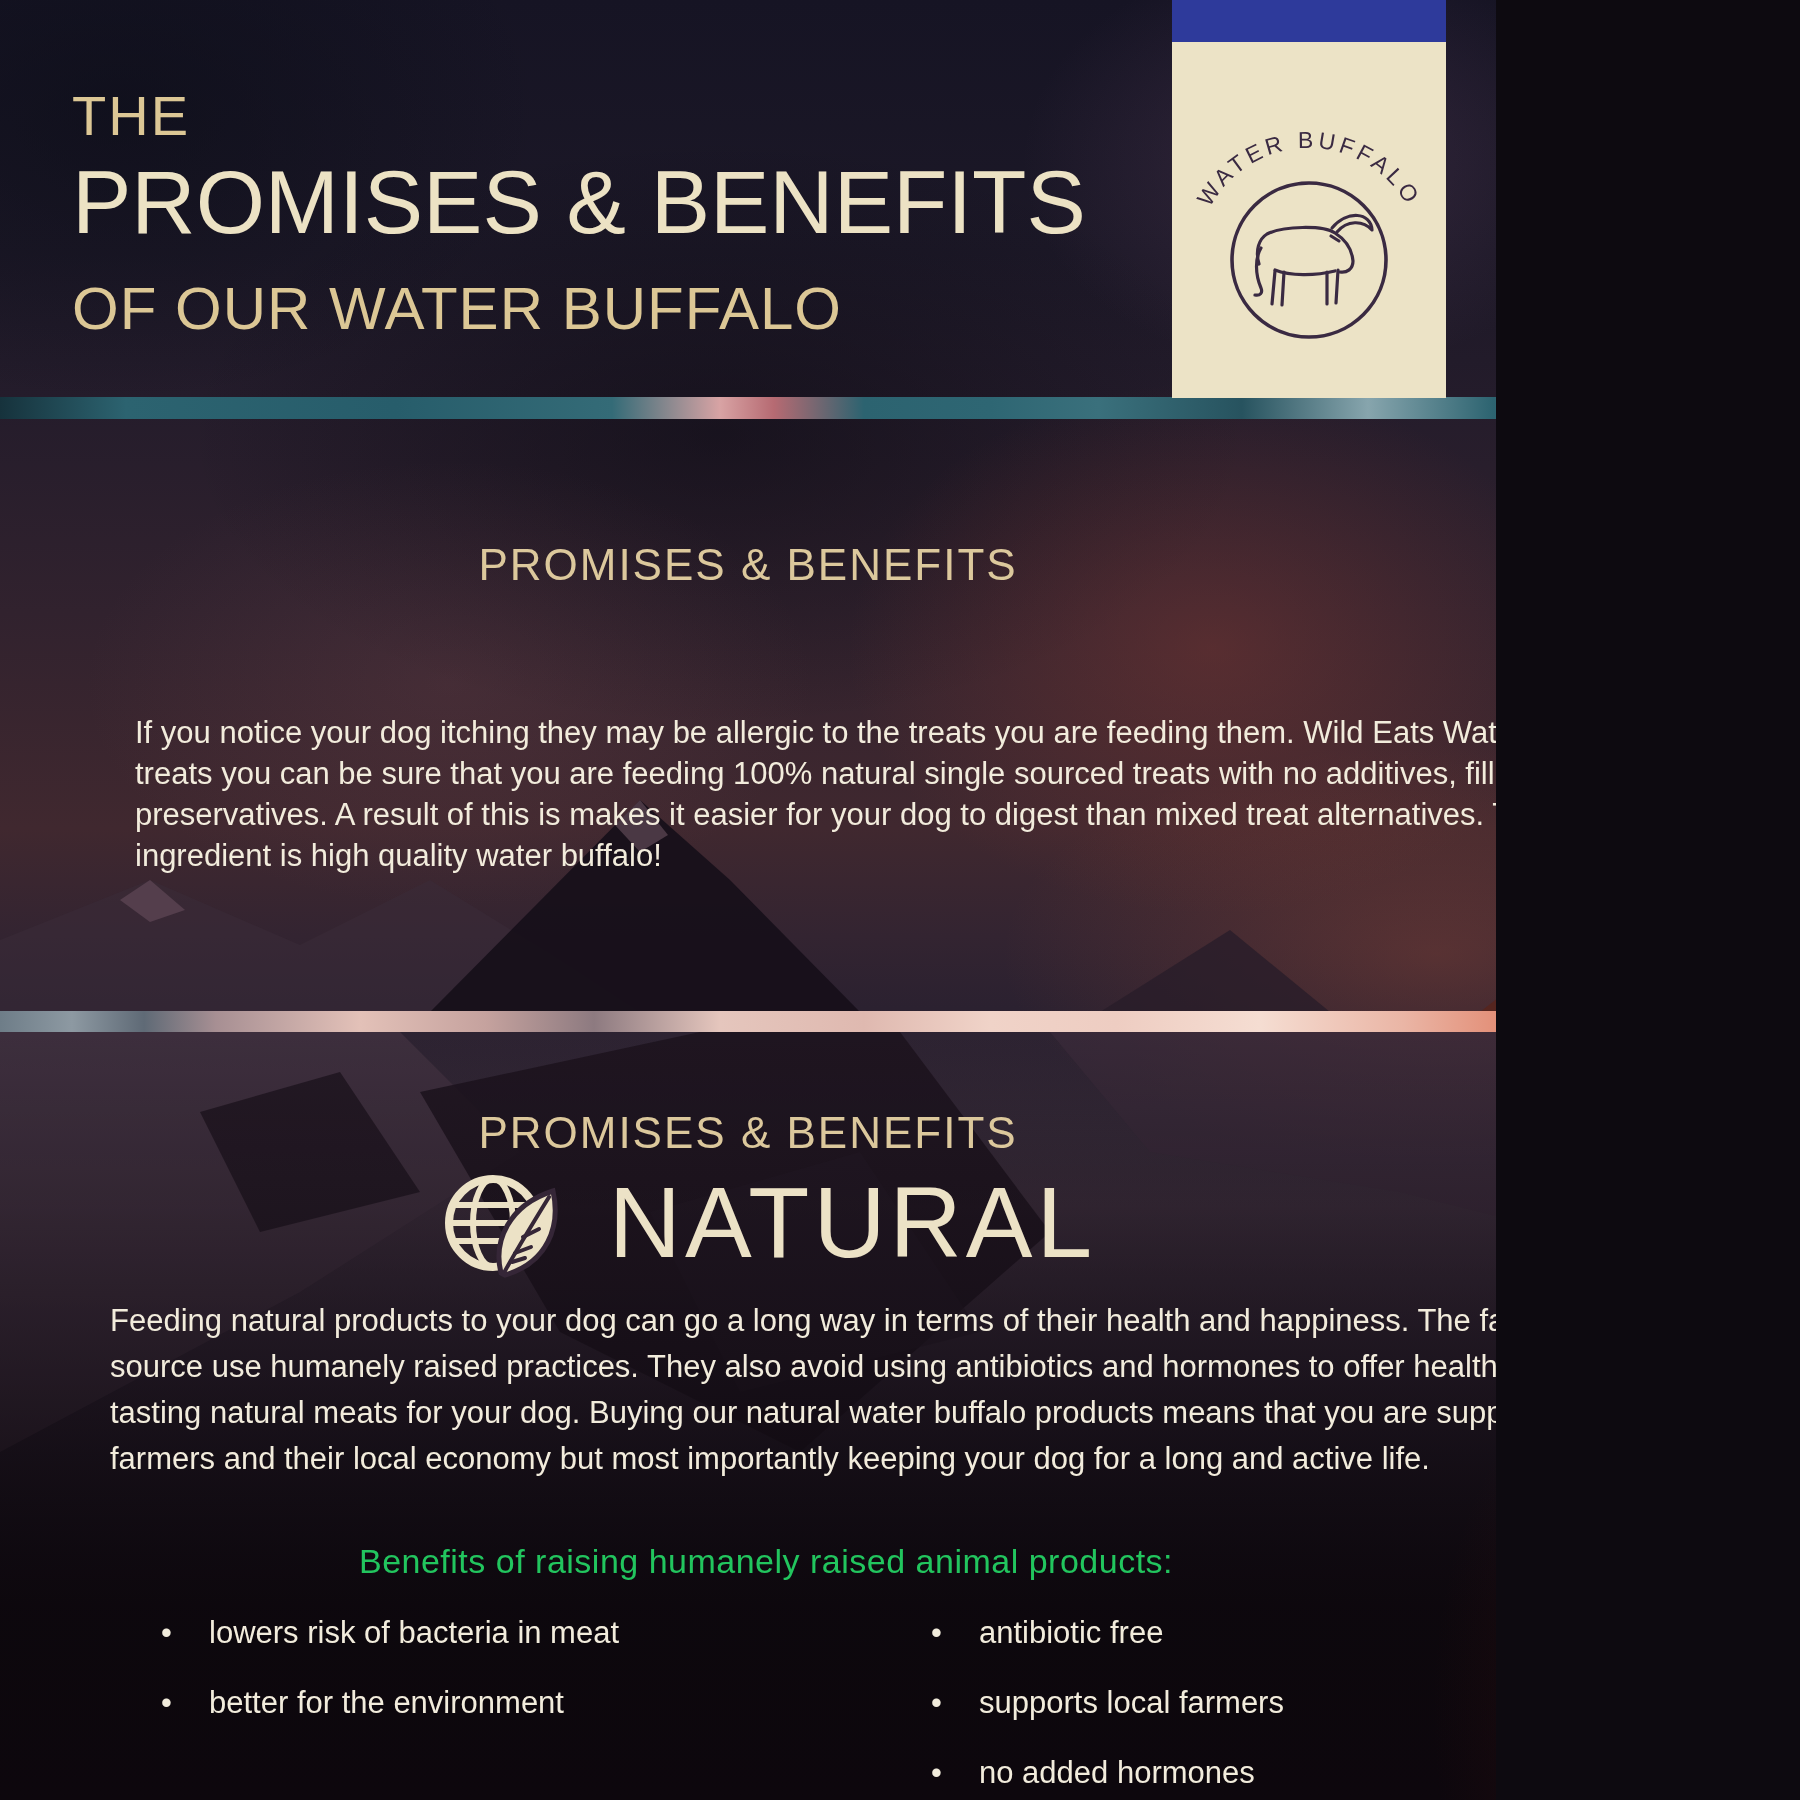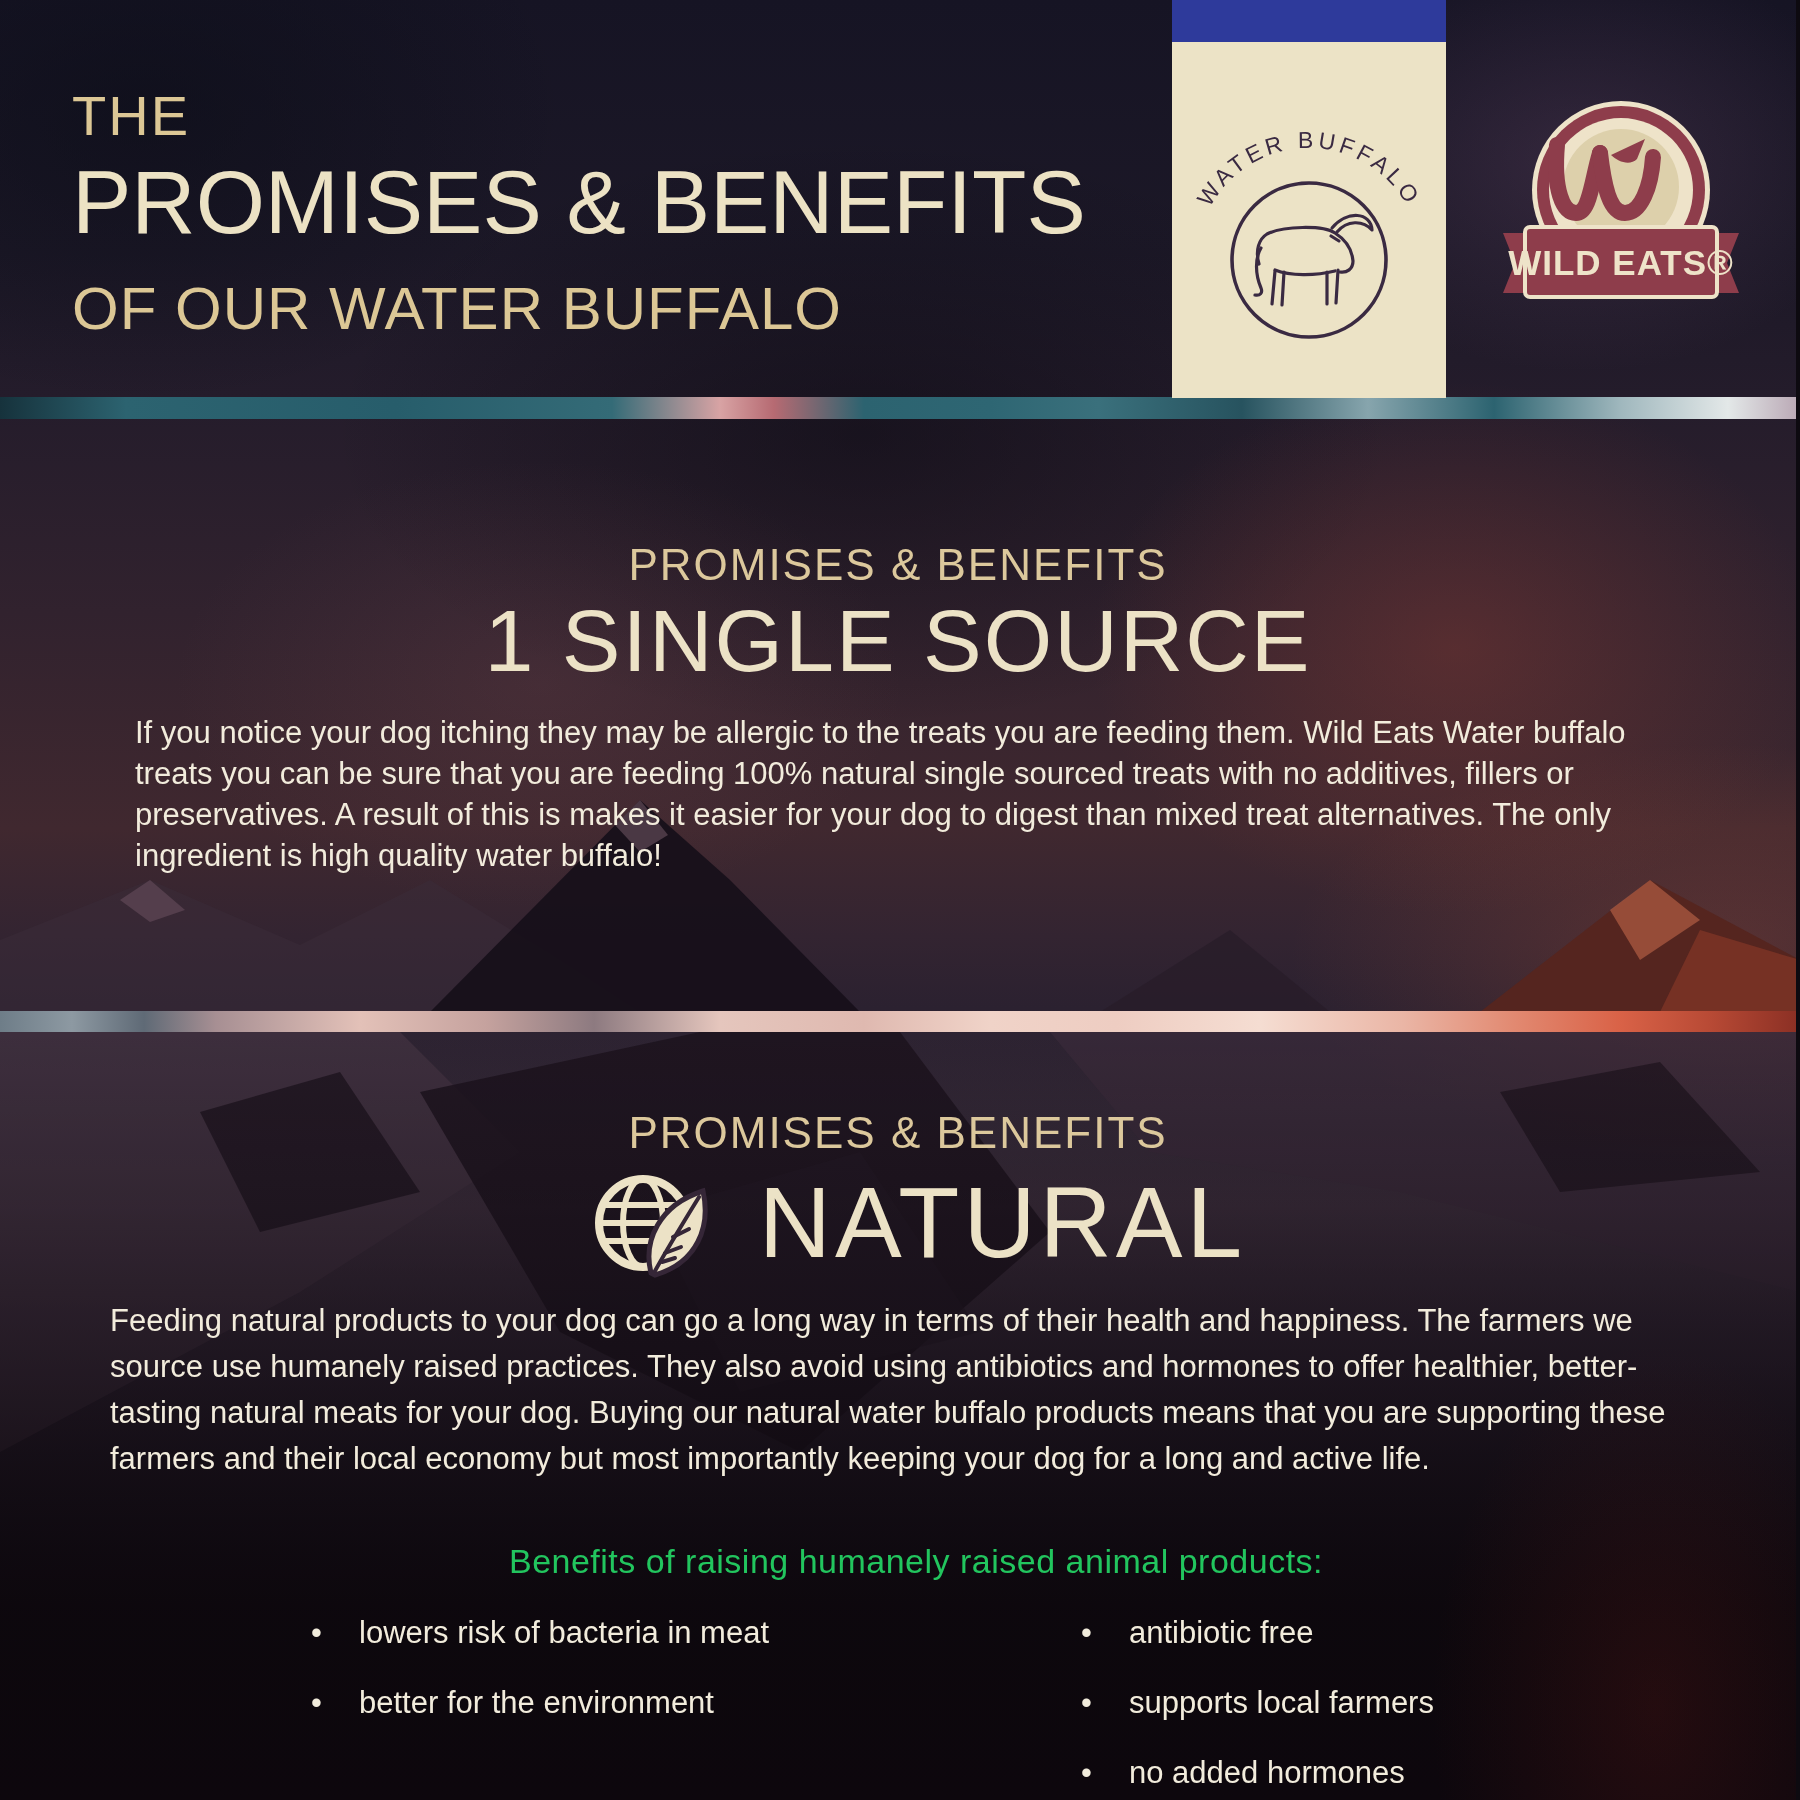--- a/index.html
+++ b/index.html
@@ -1,17 +1,17 @@
 <!DOCTYPE html>
 <html><head>
 <meta charset="utf-8">
 <style>
   html,body{margin:0;padding:0;background:#0d0a10;}
   .poster{
-    position:relative;width:1796px;height:1800px;overflow:hidden;
+    position:relative;width:1496px;height:1800px;overflow:hidden;
     font-family:"Liberation Sans","DejaVu Sans",sans-serif;
     color:#f2ecdc;
   }
   
   .bg-base{
     position:absolute;inset:0;
     background:
       radial-gradient(420px 300px at 88% 9%, rgba(113,78,112,.30), transparent 70%),
       radial-gradient(520px 380px at 81% 36%, rgba(146,62,52,.38), transparent 70%),
       radial-gradient(620px 300px at 96% 53%, rgba(170,80,55,.32), transparent 70%),
@@ -151,21 +151,20 @@
     <path d="M114,60 L148,44 L140,64 C133,71 121,67 114,60 Z" fill="#8e3d4b"></path>
     <g>
       <path d="M6,138 L36,138 L36,198 L6,198 L18,168 Z" fill="#8e3d4b"></path>
       <path d="M242,138 L212,138 L212,198 L242,198 L230,168 Z" fill="#8e3d4b"></path>
       <rect x="28" y="132" width="192" height="70" rx="5" fill="#8e3d4b" stroke="#eee3c9" stroke-width="4"></rect>
       <text x="124" y="180" text-anchor="middle" font-size="35" font-weight="bold" letter-spacing="1" fill="#eee3c9" font-family="Liberation Sans, DejaVu Sans, sans-serif">WILD EATS®</text>
     </g>
   </svg>
 
   <div class="eyebrow eyebrow-1">PROMISES &amp; BENEFITS</div>
-  <div class="sec-title title-1">1 SINGLE SOURCE</div>
   <div class="para para-1">If you notice your dog itching they may be allergic to the treats you are feeding them. Wild Eats Water buffalo treats you can be sure that you are feeding 100% natural single sourced treats with no additives, fillers or preservatives. A result of this is makes it easier for your dog to digest than mixed treat alternatives. The only ingredient is high quality water buffalo!</div>
 
   <div class="eyebrow eyebrow-2">PROMISES &amp; BENEFITS</div>
   <div class="title-2-row">
     <svg width="150" height="115" viewBox="0 0 150 115" aria-hidden="true">
       <g stroke="#ece2c6" fill="none">
         <circle cx="58" cy="58" r="44" stroke-width="8"></circle>
         <ellipse cx="58" cy="58" rx="20" ry="44" stroke-width="6"></ellipse>
         <line x1="18" y1="40" x2="98" y2="40" stroke-width="6"></line>
         <line x1="14" y1="58" x2="102" y2="58" stroke-width="6"></line>

